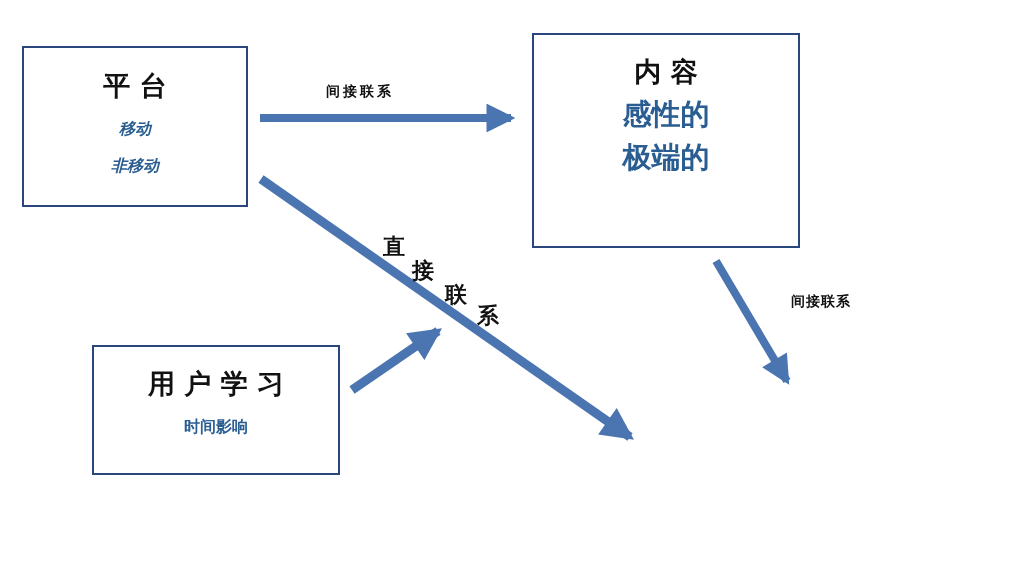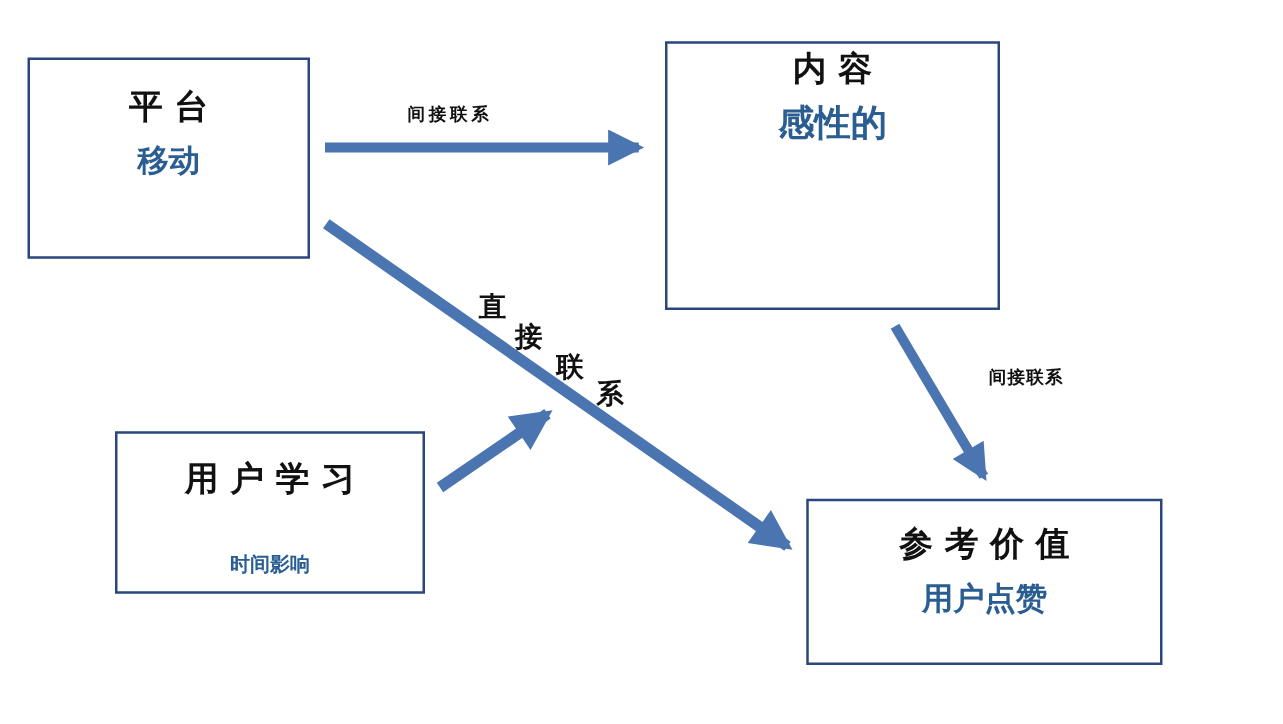--- a/index.html
+++ b/index.html
@@ -37,27 +37,27 @@
     color: #111111;
     white-space: pre;
   }
   .box-item {
     font-weight: bold;
     color: #2a5d91;
   }
 
   .box-platform { left: 22px; top: 46px; width: 226px; height: 161px; padding-top: 17px; }
   .box-platform .box-title { font-size: 27px; line-height: 42px; margin-bottom: 3px; }
-  .box-platform .box-item  { font-size: 25px; line-height: 37px; }
+  .box-platform .box-item  { font-size: 16px; line-height: 37px; font-style: italic; }
 
-  .box-content { left: 532px; top: 33px; width: 268px; height: 215px; }
+  .box-content { left: 532px; top: 33px; width: 268px; height: 215px; padding-top: 16px; }
   .box-content .box-title { font-size: 27px; line-height: 42px; }
   .box-content .box-item  { font-size: 29px; line-height: 43px; }
 
-  .box-user-learning { left: 92px; top: 345px; width: 248px; height: 130px; padding-top: 16px; justify-content: space-between; }
+  .box-user-learning { left: 92px; top: 345px; width: 248px; height: 130px; padding-top: 16px; }
   .box-user-learning .box-title { font-size: 27px; line-height: 42px; }
   .box-user-learning .box-item  { font-size: 16px; line-height: 43px; }
 
   .box-reference-value { left: 645px; top: 399px; width: 285px; height: 133px; padding-top: 14px; }
   .box-reference-value .box-title { font-size: 27px; line-height: 42px; }
   .box-reference-value .box-item  { font-size: 25px; line-height: 43px; }
 
   .edge-label {
     position: absolute;
     font-weight: bold;
@@ -99,36 +99,34 @@
     </defs>
     <line x1="260" y1="118" x2="511" y2="118" stroke-width="8" marker-end="url(#ah)" stroke="#4a75b0"></line>
     <line x1="261" y1="179" x2="630" y2="437" stroke-width="9" marker-end="url(#ah)" stroke="#4a75b0"></line>
     <line x1="352" y1="390" x2="438" y2="331" stroke-width="9" marker-end="url(#ah)" stroke="#4a75b0"></line>
     <line x1="716" y1="261" x2="787" y2="381" stroke-width="8" marker-end="url(#ah)" stroke="#4a75b0"></line>
   </svg>
 
   <div class="box box-platform">
     <div class="box-title">平 台</div>
     <div class="box-item">移动</div>
+    <div class="box-item">非移动</div>
   </div>
 
   <div class="box box-content">
     <div class="box-title">内 容</div>
     <div class="box-item">感性的</div>
+    <div class="box-item">极端的</div>
   </div>
 
   <div class="box box-user-learning">
     <div class="box-title">用 户 学 习</div>
     <div class="box-item">时间影响</div>
   </div>
 
-  <div class="box box-reference-value">
-    <div class="box-title">参 考 价 值</div>
-    <div class="box-item">用户点赞</div>
-  </div>
 
   <div class="edge-label edge-label-top">间接联系</div>
 
   <div class="edge-label edge-label-right">间接联系</div>
 
   <span class="direct-char direct-char-1">直</span>
   <span class="direct-char direct-char-2">接</span>
   <span class="direct-char direct-char-3">联</span>
   <span class="direct-char direct-char-4">系</span>
 

